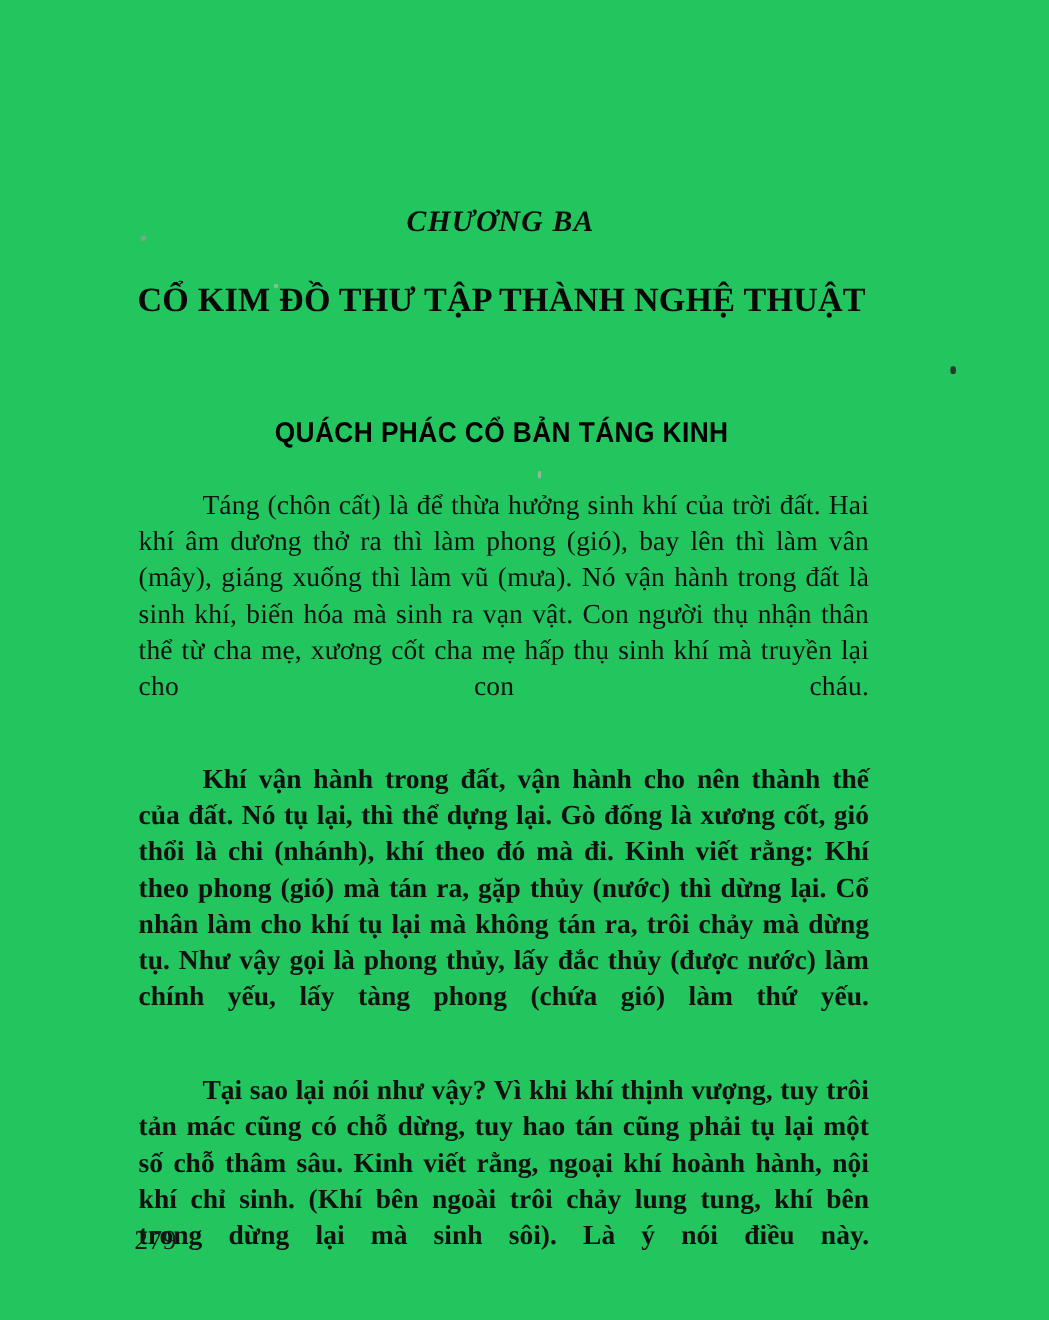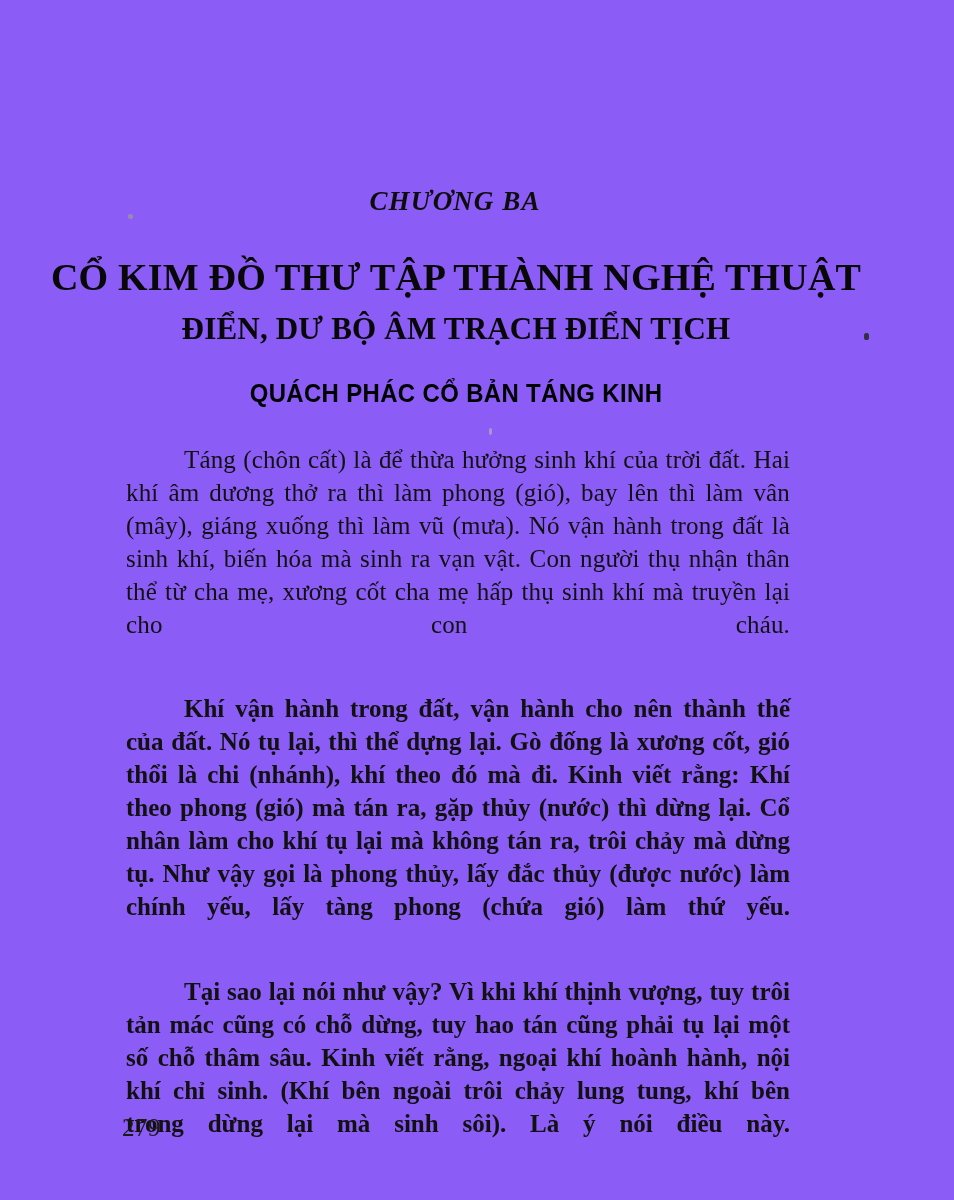--- a/index.html
+++ b/index.html
@@ -10,21 +10,21 @@
   }
   body {
     font-family: "Liberation Serif", "DejaVu Serif", serif;
     color: #111111;
   }
 
   #page {
     position: relative;
     width: 954px;
     height: 1200px;
-    background: #8b5cf6;
+    background: #22c55e;
     overflow: hidden;
     margin: 0 auto;
   }
 
   
   .chapter-label {
     position: absolute;
     left: 0;
     top: 186px;
     width: 910px;
@@ -42,21 +42,21 @@
     left: 0;
     width: 912px;
     text-align: center;
     font-family: "Liberation Serif", "DejaVu Serif", serif;
     font-weight: bold;
     color: #080808;
     white-space: nowrap;
   }
   .book-title.line1 {
     top: 255px;
-    font-size: 38px;
+    font-size: 31px;
     letter-spacing: 0.2px;
     transform: scaleX(1.0);
   }
   .book-title.line2 {
     top: 311px;
     font-size: 31px;
     letter-spacing: 0.2px;
   }
 
   .sutra-title {
@@ -161,21 +161,20 @@
 
   <div class="speck s-title"></div>
   <div class="speck s-left"></div>
   <div class="speck s-right"></div>
   <div class="speck s-mid"></div>
 
   <div class="chapter-label">CHƯƠNG BA</div>
 
   <div class="book-title line1">CỔ KIM ĐỒ THƯ TẬP THÀNH NGHỆ THUẬT</div>
 
-  <div class="book-title line2">ĐIỂN, DƯ BỘ ÂM TRẠCH ĐIỂN TỊCH</div>
 
   <div class="sutra-title">QUÁCH PHÁC CỔ BẢN TÁNG KINH</div>
 
   <div class="body-col">
     <p class="para p1">Táng (chôn cất) là để thừa hưởng sinh khí của trời đất. Hai khí âm dương thở ra thì làm phong (gió), bay lên thì làm vân (mây), giáng xuống thì làm vũ (mưa). Nó vận hành trong đất là sinh khí, biến hóa mà sinh ra vạn vật. Con người thụ nhận thân thể từ cha mẹ, xương cốt cha mẹ hấp thụ sinh khí mà truyền lại cho con cháu.</p>
     <p class="para p2">Khí vận hành trong đất, vận hành cho nên thành thế của đất. Nó tụ lại, thì thể dựng lại. Gò đống là xương cốt, gió thổi là chi (nhánh), khí theo đó mà đi. Kinh viết rằng: Khí theo phong (gió) mà tán ra, gặp thủy (nước) thì dừng lại. Cổ nhân làm cho khí tụ lại mà không tán ra, trôi chảy mà dừng tụ. Như vậy gọi là phong thủy, lấy đắc thủy (được nước) làm chính yếu, lấy tàng phong (chứa gió) làm thứ yếu.</p>
     <p class="para p3">Tại sao lại nói như vậy? Vì khi khí thịnh vượng, tuy trôi tản mác cũng có chỗ dừng, tuy hao tán cũng phải tụ lại một số chỗ thâm sâu. Kinh viết rằng, ngoại khí hoành hành, nội khí chỉ sinh. (Khí bên ngoài trôi chảy lung tung, khí bên trong dừng lại mà sinh sôi). Là ý nói điều này.</p>
   </div>
 
   <div class="page-number">279</div>

